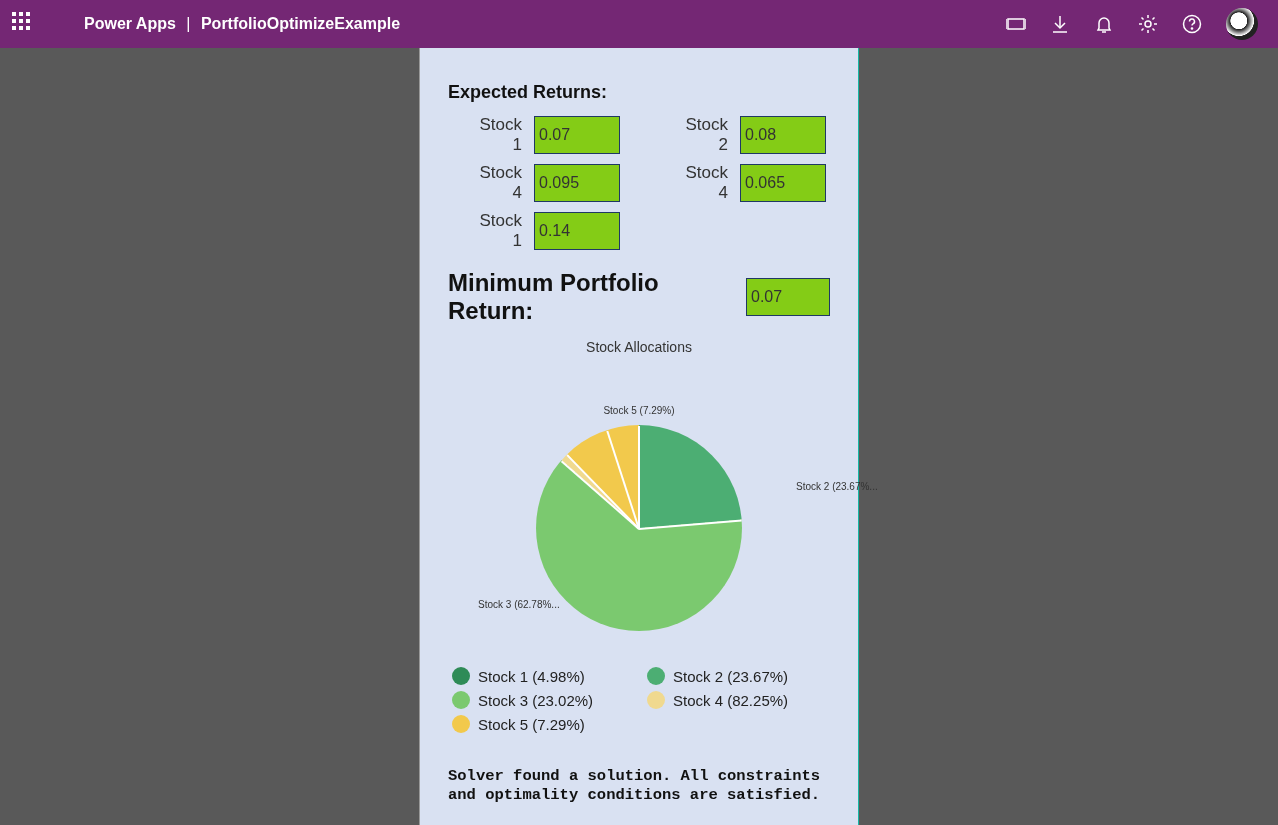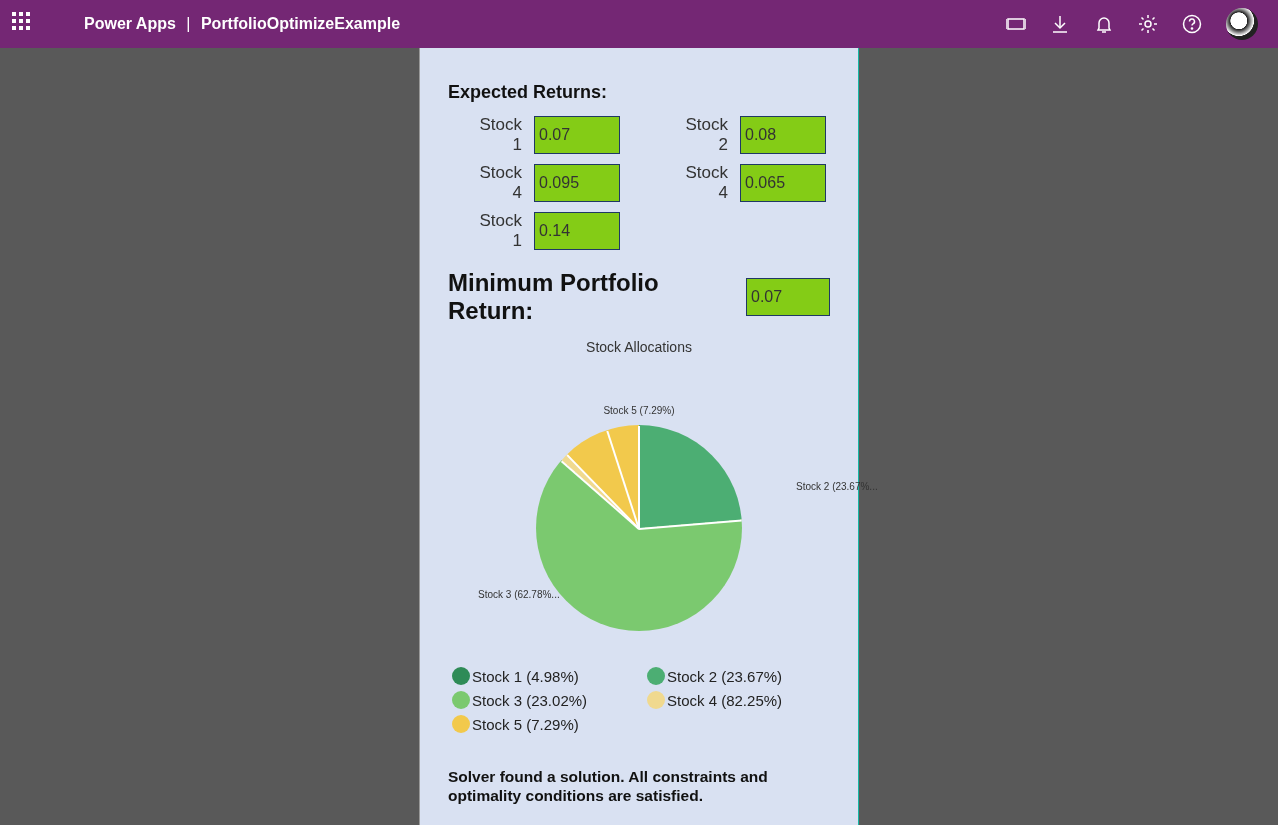--- a/index.html
+++ b/index.html
@@ -97,25 +97,25 @@
   .callout { position:absolute; font-size:10px; color:#333; white-space:nowrap; }
 
   .legend {
     margin-top: 4px;
     display: grid;
     grid-template-columns: 1fr 1fr;
     row-gap: 6px;
     column-gap: 16px;
     padding: 0 4px;
   }
-  .legend-item { display:flex; align-items:center; gap:2px; font-size:15px; color:#222; }
+  .legend-item { display:flex; align-items:center; gap:8px; font-size:15px; color:#222; }
   .swatch { width:18px; height:18px; border-radius:50%; }
 
   .status-msg {
-    font-family: Liberation Sans, sans-serif;
+    font-family: Liberation Mono, monospace;
     font-size: 15.5px;
     color: #111;
     margin-top: 34px;
     line-height: 1.25;
     font-weight: 600;
   }
 
   .optimize-btn {
     display:block;
     margin: 24px auto 0 auto;
@@ -225,21 +225,21 @@
         <div class="pie-overlay" id="pie-lines">
             <div class="slice-line" style="transform: rotate(-107.928deg);"></div>
             <div class="slice-line" style="transform: rotate(-90deg);"></div>
             <div class="slice-line" style="transform: rotate(-4.788deg);"></div>
             <div class="slice-line" style="transform: rotate(221.22deg);"></div>
             <div class="slice-line" style="transform: rotate(225.828deg);"></div>
           </div>
       </div>
       <div class="callout" style="left:50%; top:42px; transform:translateX(-50%);">Stock 5 (7.29%)</div>
       <div class="callout" style="left:312px; top:118px;margin-left:36px;">Stock 2 (23.67%...</div>
-      <div class="callout" style="left:30px; top:226px;">Stock 3 (62.78%...</div>
+      <div class="callout" style="left:30px; top:236px;">Stock 3 (62.78%...</div>
     </div>
 
     <div class="legend">
       <div class="legend-item">
           <span class="swatch" id="sw1" style="background: rgb(46, 139, 87);"></span>
           <span>Stock 1 (4.98%)</span>
         </div>
       <div class="legend-item">
           <span class="swatch" id="sw2" style="background: rgb(76, 174, 115);"></span>
           <span>Stock 2 (23.67%)</span>

